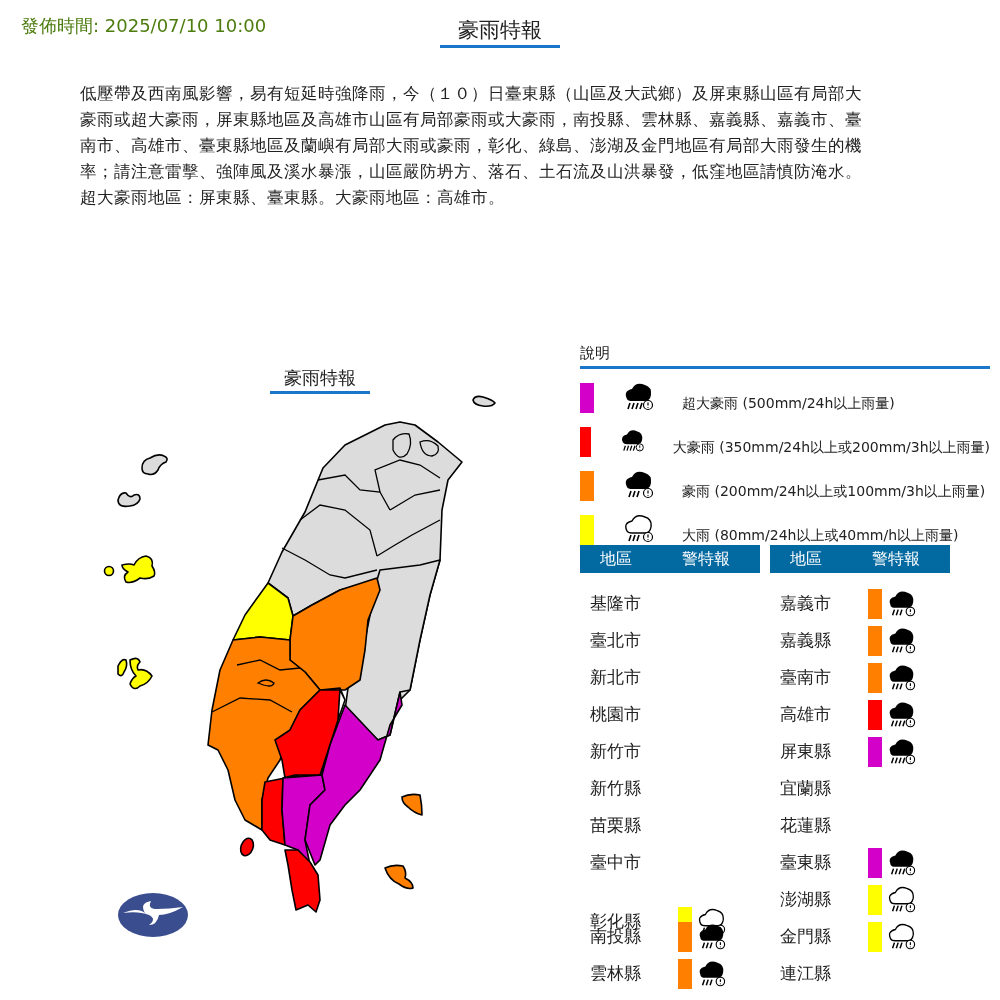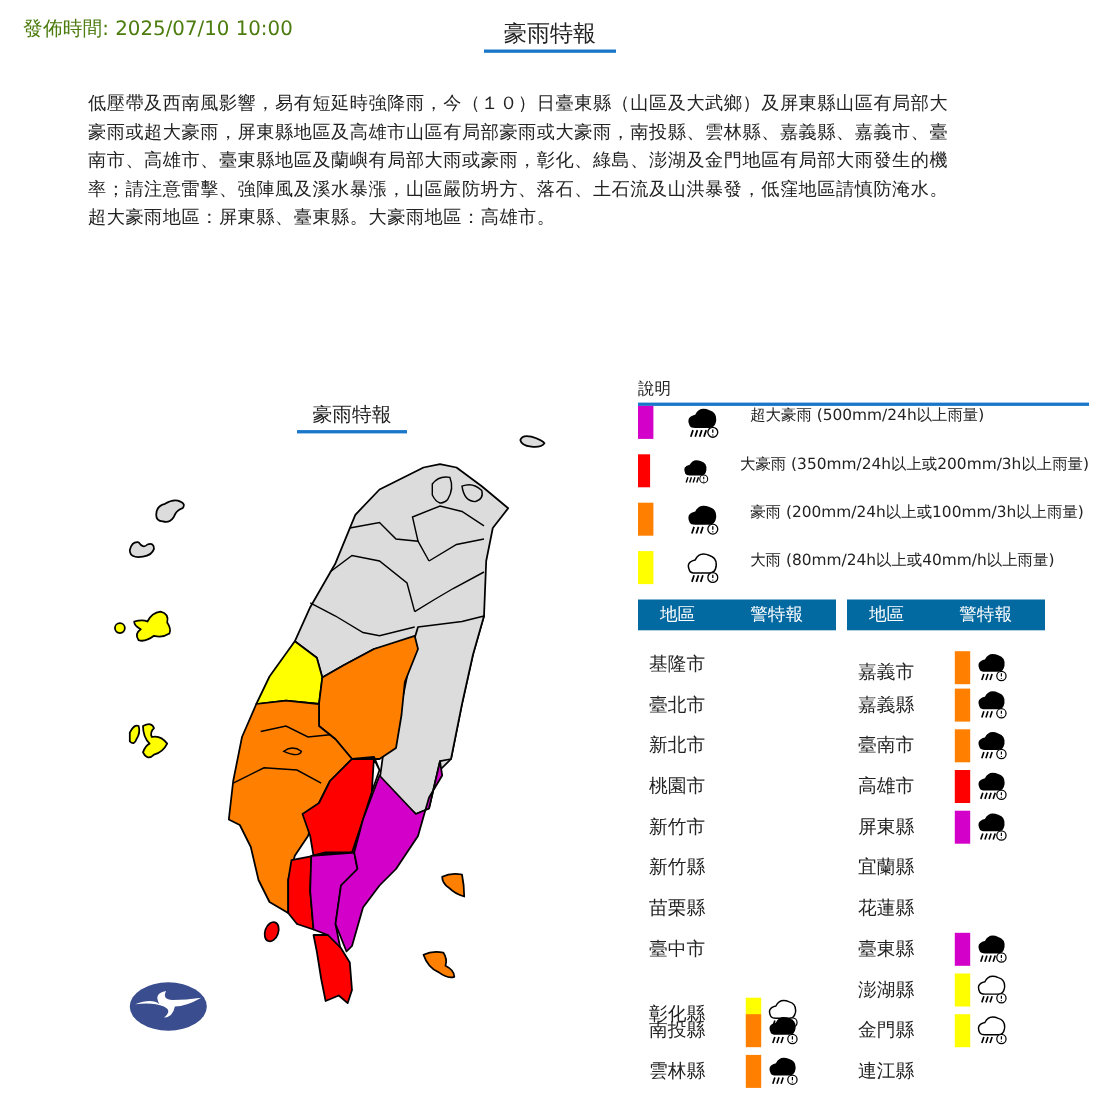--- a/index.html
+++ b/index.html
@@ -8,21 +8,21 @@
   .issue-time { position:absolute; left:21px; top:14px; font-size:18px; color:#4d7c0f; }
   .page-title { position:absolute; left:440px; top:17px; width:120px; text-align:center;
                 font-size:21px; color:#222; padding-bottom:2px; border-bottom:3px solid #1976c8; line-height:26px; }
   .desc { position:absolute; left:80px; top:81px; width:840px; font-size:16.5px; line-height:26px;
           color:#222; letter-spacing:0.5px; }
   .desc p { margin:0; }
   .map-title { position:absolute; left:270px; top:366px; width:100px; text-align:center; font-size:18px;
                color:#222; border-bottom:3px solid #1976c8; line-height:24px; padding-bottom:1px; }
   .legend { position:absolute; left:580px; top:344px; width:410px; }
   .legend-title { font-size:15px; padding-bottom:3px; border-bottom:3px solid #1976c8; }
-  .legend-item { position:relative; height:44px; display:flex; align-items:flex-start;gap:24px; }
+  .legend-item { position:relative; height:44px; display:flex; align-items:flex-end;gap:24px; }
   .legend-swatch { width:14px; height:30px; margin-right:4px; }
   .legend-icon { width:32px; height:32px; margin-right:4px; }
   .legend-label { font-size:14px; white-space:nowrap; }
   .tbl { position:absolute; top:545px; width:180px; }
   .tbl-head { display:flex; background:#0369a1; color:#fff; height:28px; align-items:center; font-size:16px; }
   .tbl-head .c1 { width:72px; text-align:center; }
   .tbl-head .c2 { width:108px; text-align:center; }
   .tbl-row { position:absolute; left:0; height:37px; width:180px; display:flex; align-items:center; }
   .tbl-row .name { width:90px; padding-left:10px; font-size:17px; box-sizing:border-box; }
   .tbl-row .swatch { width:14px; height:30px; margin-left:8px; }
@@ -212,21 +212,21 @@
         </span>
       </div>
     </div>
 </div>
 <div class="tbl" style="left:770px;">
   <div class="tbl-head">
     <span class="c1">地區</span>
     <span class="c2">警特報</span>
   </div>
   <div id="right-rows">
-      <div class="tbl-row" style="top: 40px; align-items: flex-end;">
+      <div class="tbl-row" style="top: 40px;">
         <span class="name">嘉義市</span>
         <div class="swatch" style="background: rgb(255, 128, 0);"></div>
         <span class="wicon">
           <svg viewBox="0 0 32 32" width="30" height="30">
             <path d="M5,18 q-4,-8 5,-10 q4,-8 13,-4 q7,2 6,10 q-1,6 -6,6 l-13,0 q-4,0 -5,-2z" fill="#000"></path>
             <path d="M9,22 l-2,6 M13,22 l-2,6 M17,22 l-2,6" stroke="#000" stroke-width="1.6"></path>
             <circle cx="26" cy="24" r="4.5" fill="#fff" stroke="#000" stroke-width="1.2"></circle>
             <path d="M26,21.5 v3 M26,26 v0.8" stroke="#000" stroke-width="1.2"></path>
           </svg>
         </span>

